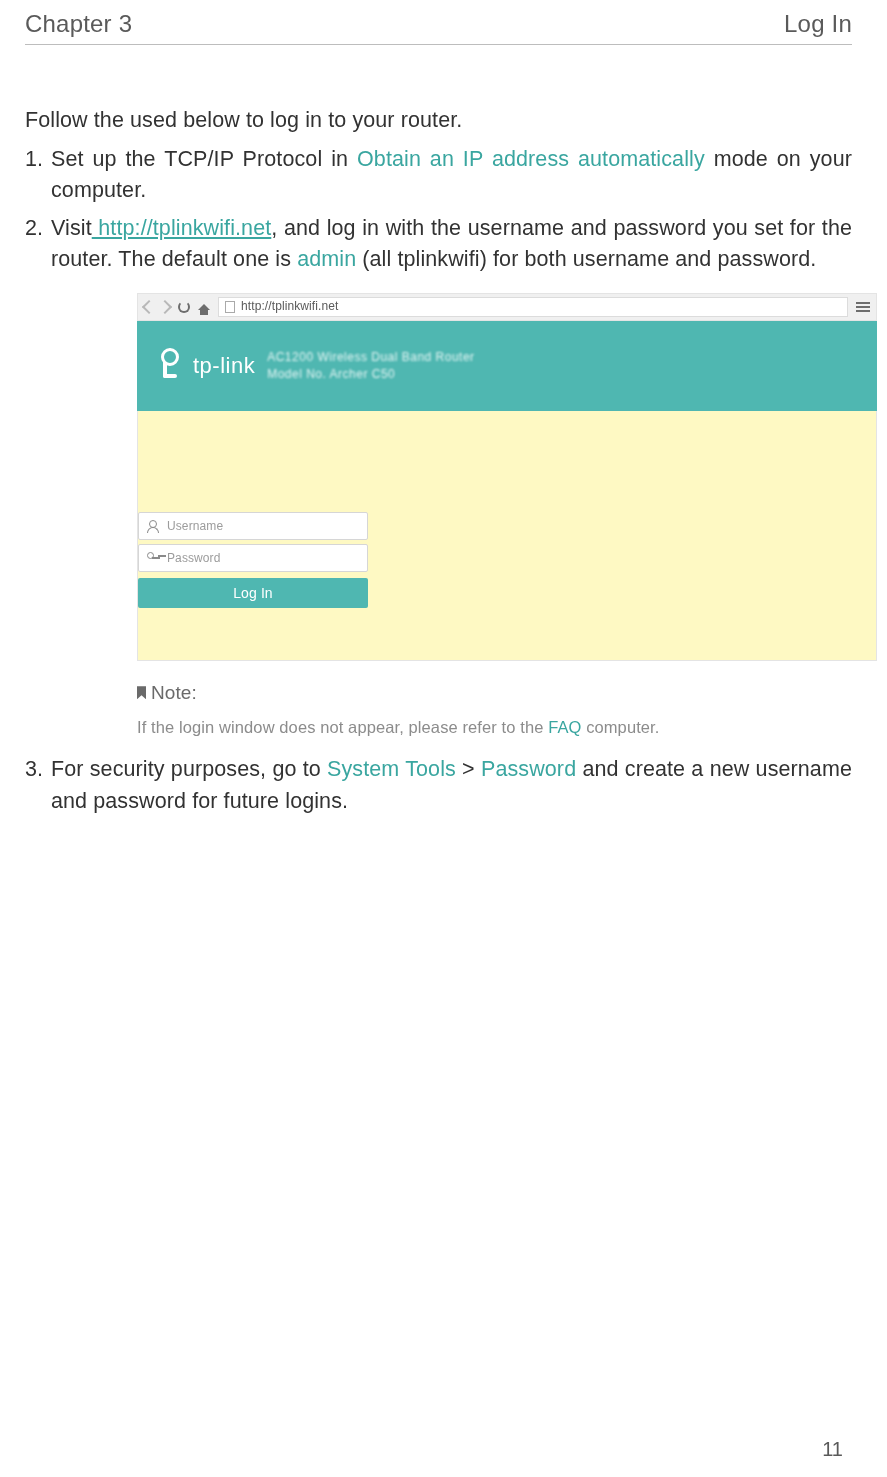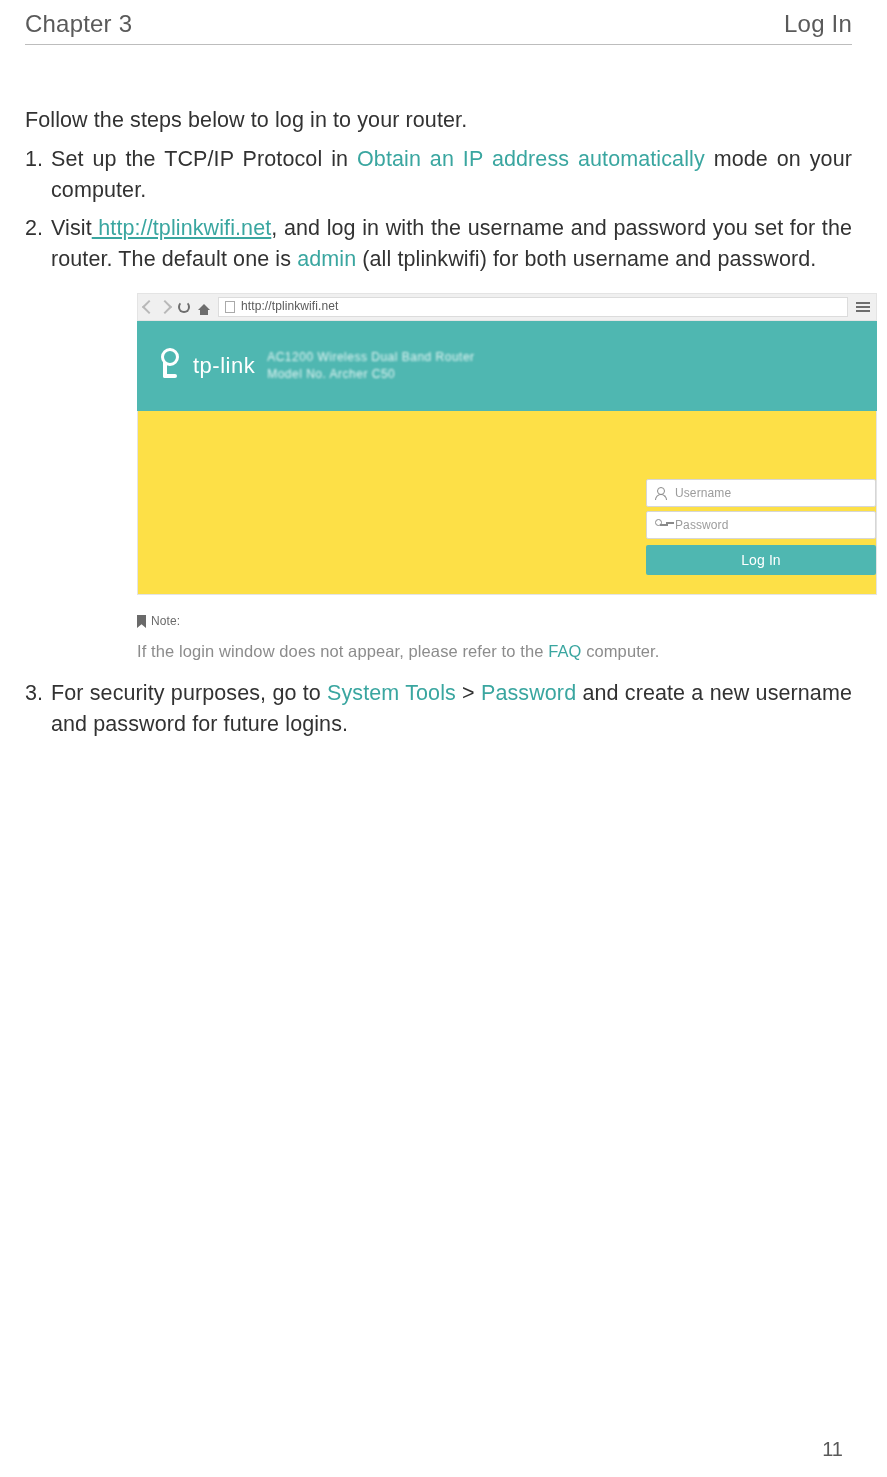--- a/index.html
+++ b/index.html
@@ -123,25 +123,25 @@
     border-radius:0 0 2px 2px;
   }
   .tp-mark .foot {
     position:absolute; width:14px; height:4px; background:#fff; left:6px; bottom:2px;
     border-radius:2px;
   }
   .router-title {
     color:#e6f6f5; font-size:12px; line-height:1.4; filter: blur(1.1px); letter-spacing:0.5px;
   }
   .router-body {
-    height: 184px;
-    background:#fde047;
+    height: 250px;
+    background:#fef9c3;
     border:1px solid #e4e4e4;
     border-top:none;
-    display:flex; align-items:center; justify-content:flex-end;
+    display:flex; align-items:center; justify-content:flex-start;
   }
   .login-box {
     width: 230px;
     display:flex; flex-direction:column; gap:4px;
     margin-top: 50px;
   }
   .login-field {
     height:28px; background:#fff; border:1px solid #d6d6d6; border-radius:2px;
     display:flex; align-items:center; padding:0 8px; gap:8px;
     font-size:12px; color:#9c9c9c;
@@ -161,21 +161,21 @@
     content:""; position:absolute; width:8px; height:1.5px; background:#8a8a8a; left:5px; top:5px;
     box-shadow: 6px -2px 0 0 #8a8a8a;
   }
   .login-btn {
     height:30px; background:#4fb7b1; color:#fff; font-size:14px;
     display:flex; align-items:center; justify-content:center; border-radius:2px;
     margin-top:2px;
   }
   .note-block { margin: 6px 0 14px 86px; }
   .note-label {
-    font-size: 12px; color:#6a6a6a; display:flex; align-items:center; gap:5px; margin-bottom:10px;
+    font-size: 19px; color:#6a6a6a; display:flex; align-items:center; gap:5px; margin-bottom:10px;
   }
   .bookmark {
     width:9px; height:13px; background:#6a6a6a;
     clip-path: polygon(0 0, 100% 0, 100% 100%, 50% 70%, 0 100%);
   }
   .note-text {
     font-size: 16.5px; color:#8c8c8c; letter-spacing:0.1px;
   }
   .page-num {
     position:absolute; bottom:16px; right:44px; font-size:20px; color:#5a5a5a;
@@ -184,21 +184,21 @@
 </head>
 <body>
 
 <div class="page">
   <div class="header-row">
     <span>Chapter 3</span>
     <span>Log In</span>
   </div>
 
   <div class="body-text">
-    <p class="follow">Follow the steps below to log in to your router.</p>
+    <p class="follow">Follow the used below to log in to your router.</p>
 
     <ol class="steps">
       <li>
         <span>Set up the TCP/IP Protocol in </span><span class="teal">Obtain an IP address automatically</span><span> mode on your computer.</span>
       </li>
       <li>
         <span>Visit</span><span class="link"> http://tplinkwifi.net</span><span>, and log in with the username and password you set for the router. The default one is </span><span class="teal">admin</span><span> (all tplinkwifi) for both username and password.</span>
 
         <div class="screenshot-wrap">
           <div class="browser-bar">

